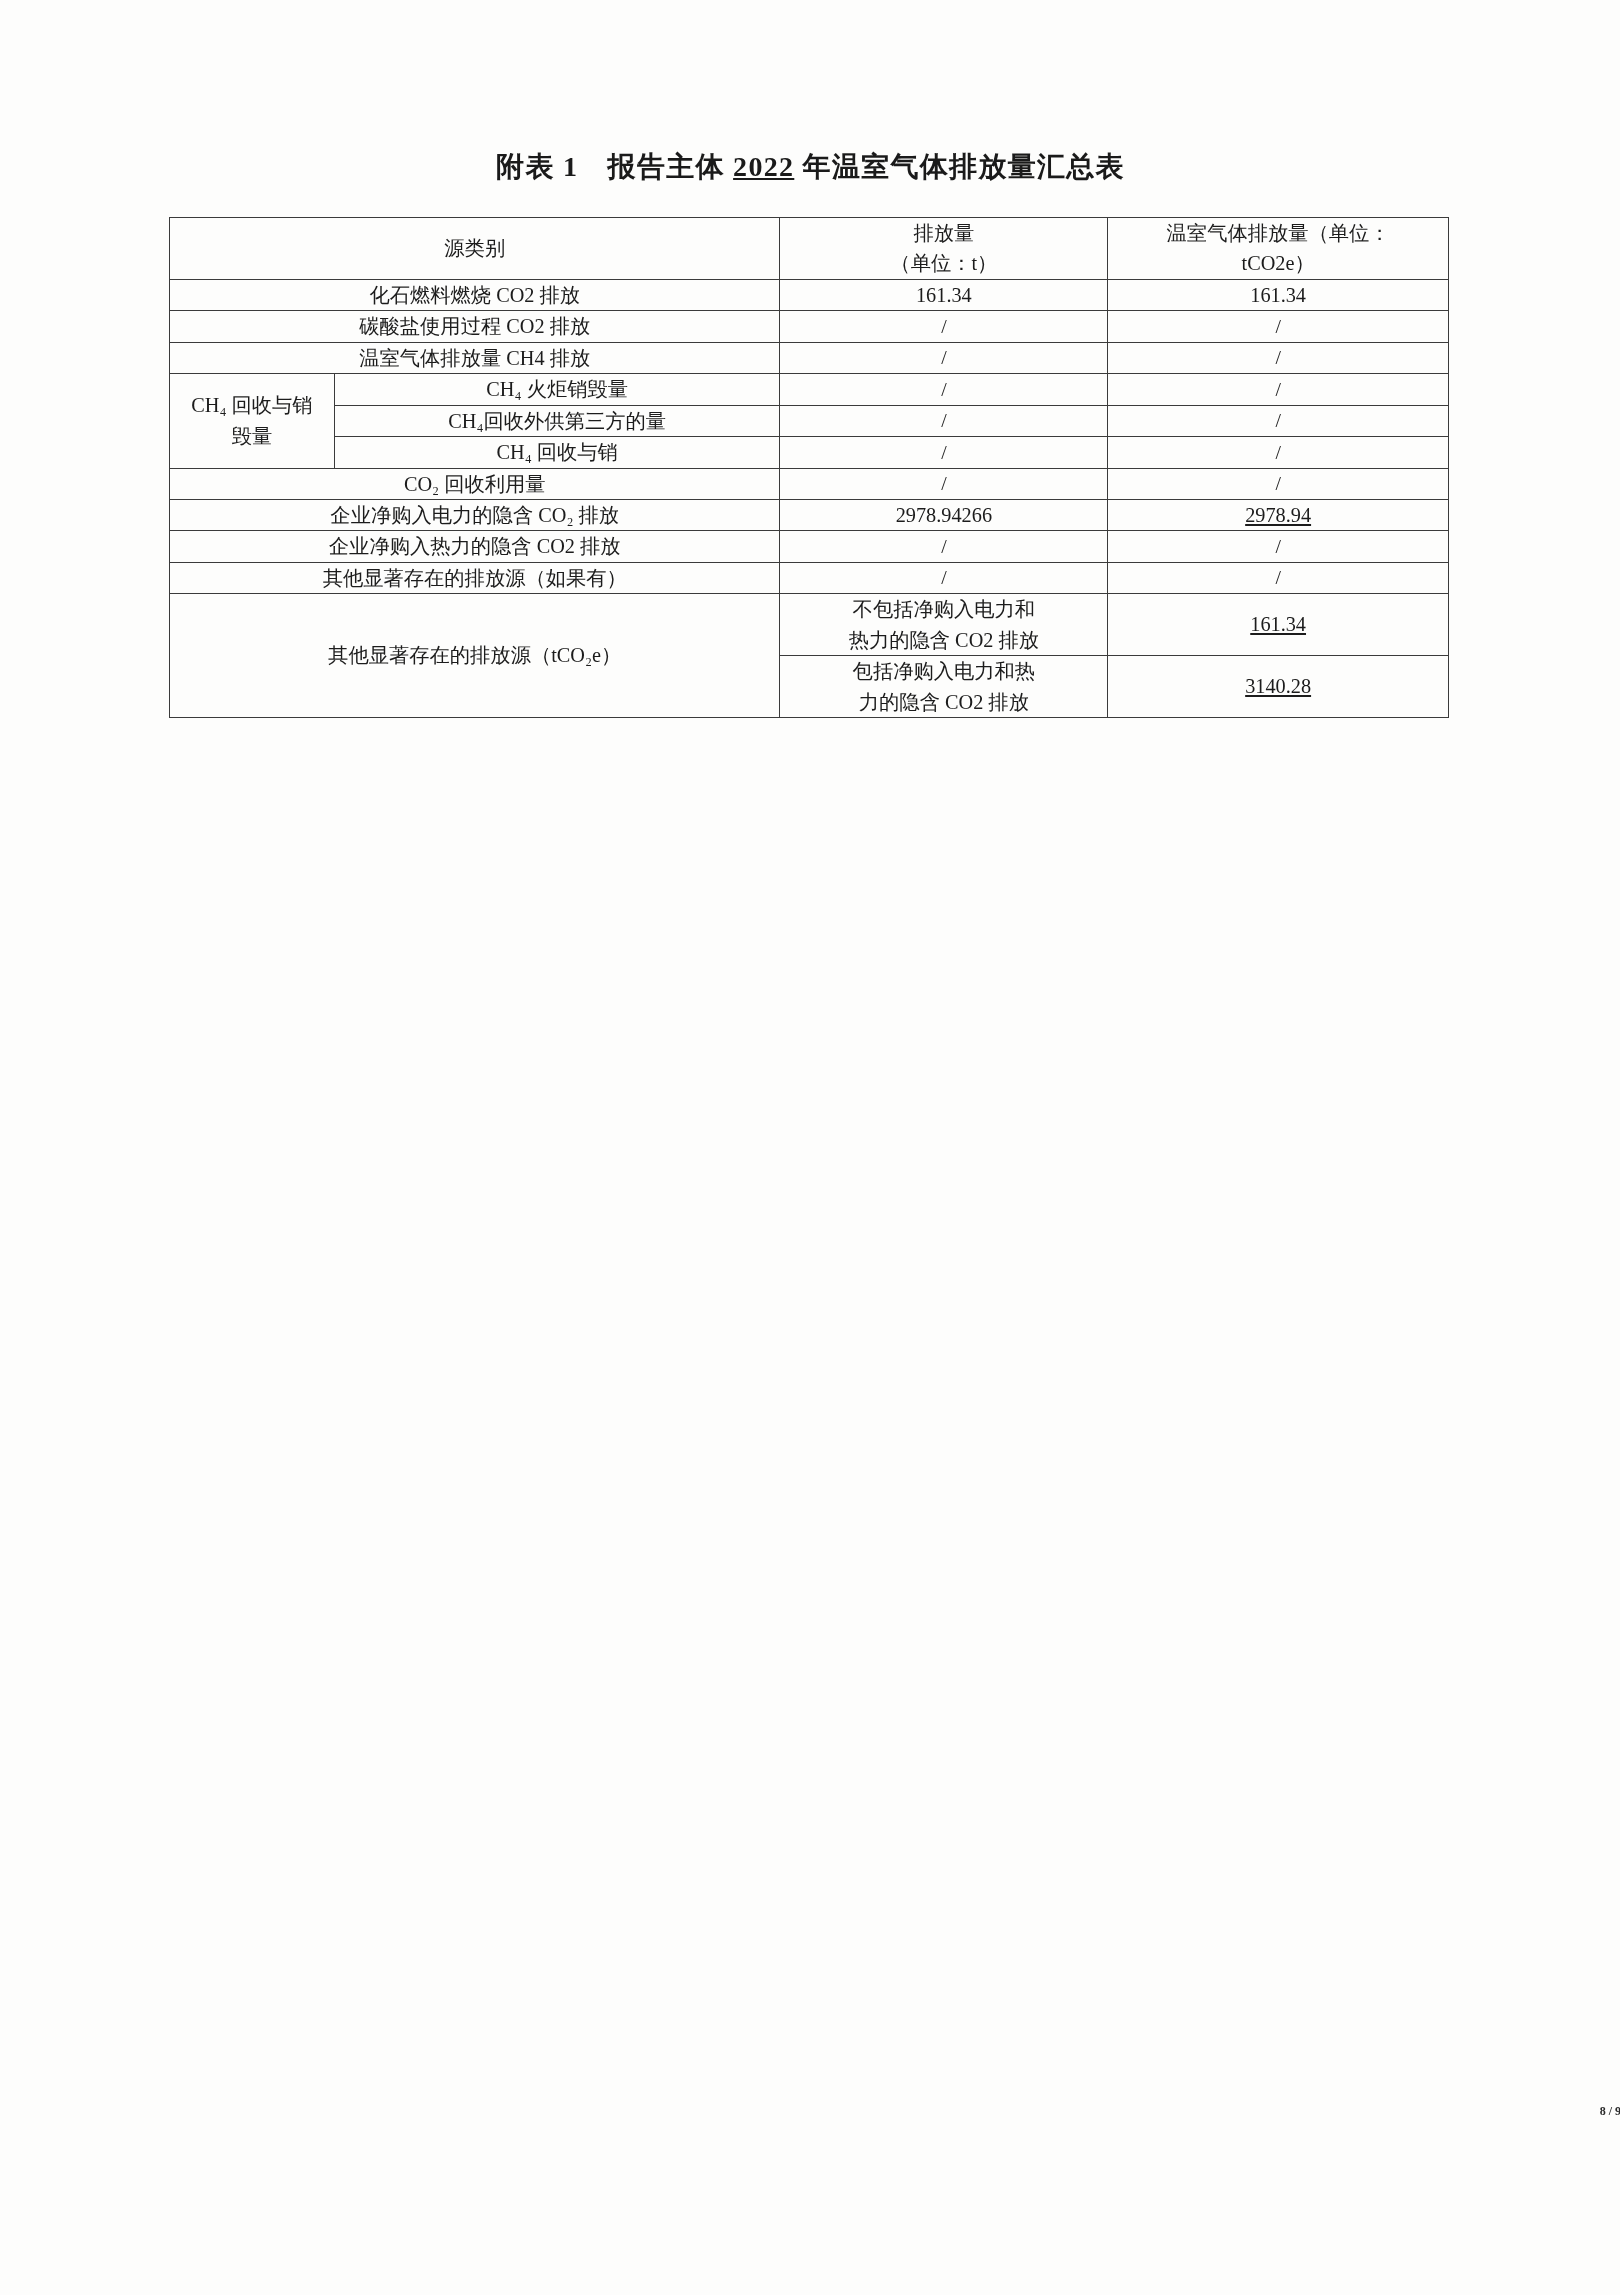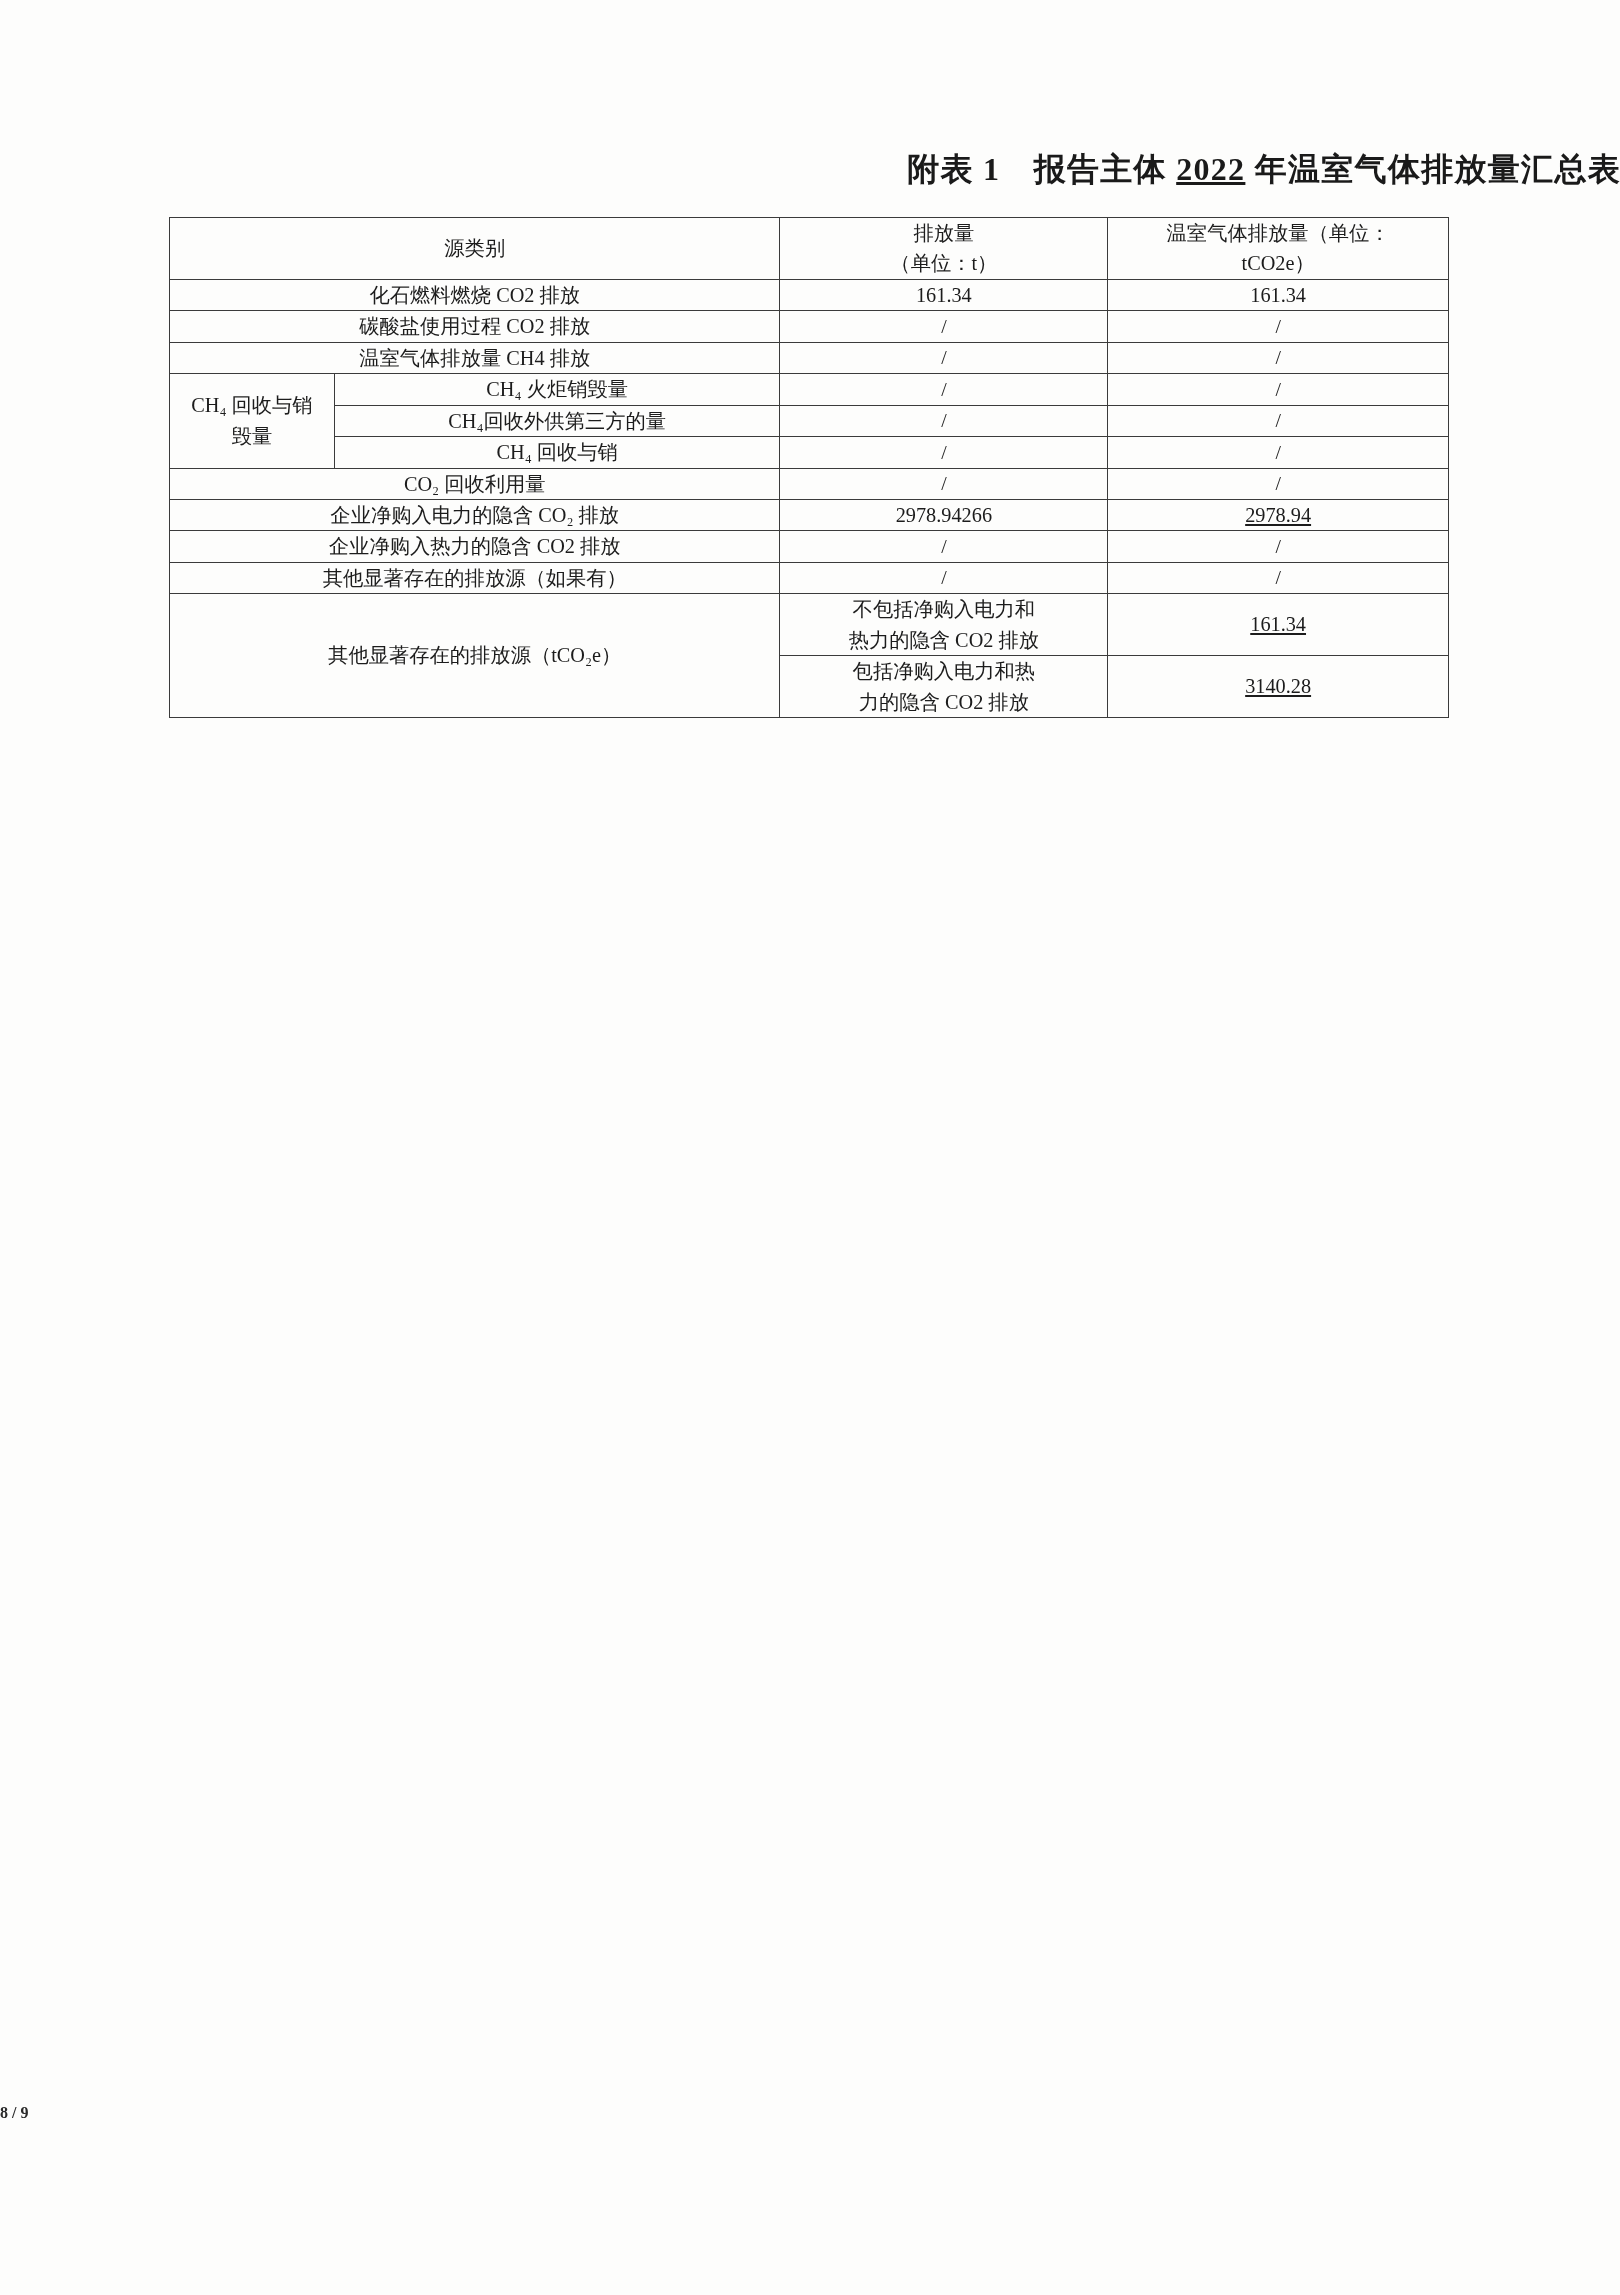--- a/index.html
+++ b/index.html
@@ -19,22 +19,22 @@
     left: 0; top: 0;
     width: 1621px;
     height: 2295px;
     background: #fdfdfc;
   }
   .doc-title {
     position: absolute;
     left: 0;
     top: 148px;
     width: 1621px;
-    text-align: right;
-    font-size: 32px;
+    text-align: center;
+    font-size: 28px;
     font-weight: bold;
     letter-spacing: 1.3px;
     font-family: "Liberation Serif", serif;
   }
   .doc-title .year-underline {
     text-decoration: underline;
   }
   table.summary {
     position: absolute;
     left: 169px;
@@ -66,22 +66,22 @@
   }
   .slash { font-size: 19.7px; }
   .merge-left {
     width: 164px;
   }
   .footer {
     position: absolute;
     left: 0;
     top: 2104px;
     width: 1621px;
-    text-align: left;
-    font-size: 16px;
+    text-align: right;
+    font-size: 12px;
     font-weight: bold;
     font-family: "Liberation Serif", serif;
     color: #2a2a2a;
   }
 </style>
 </head>
 <body>
 
 <div class="page">
 

